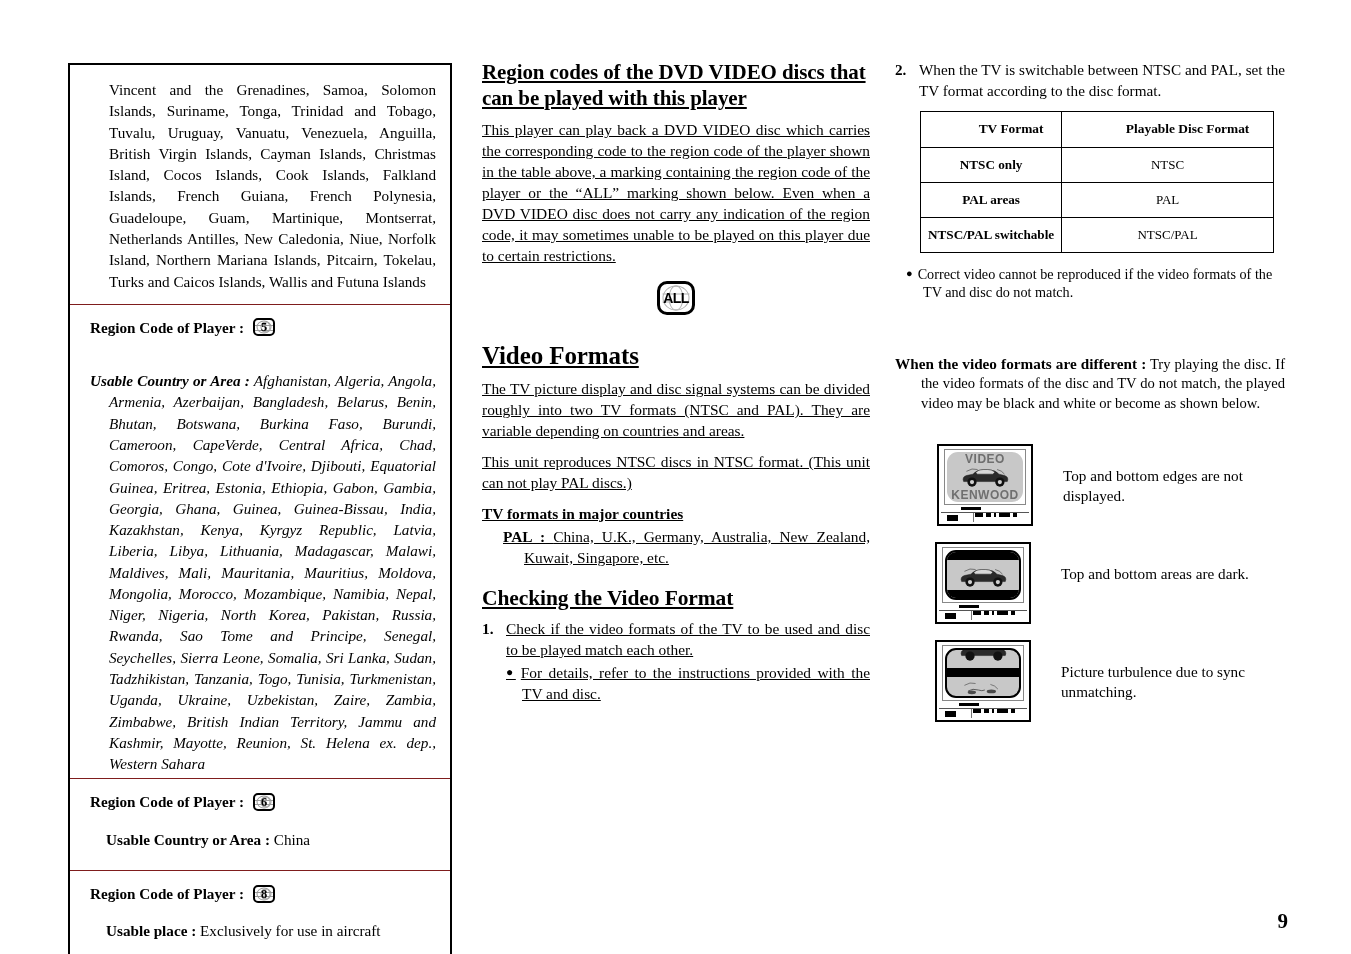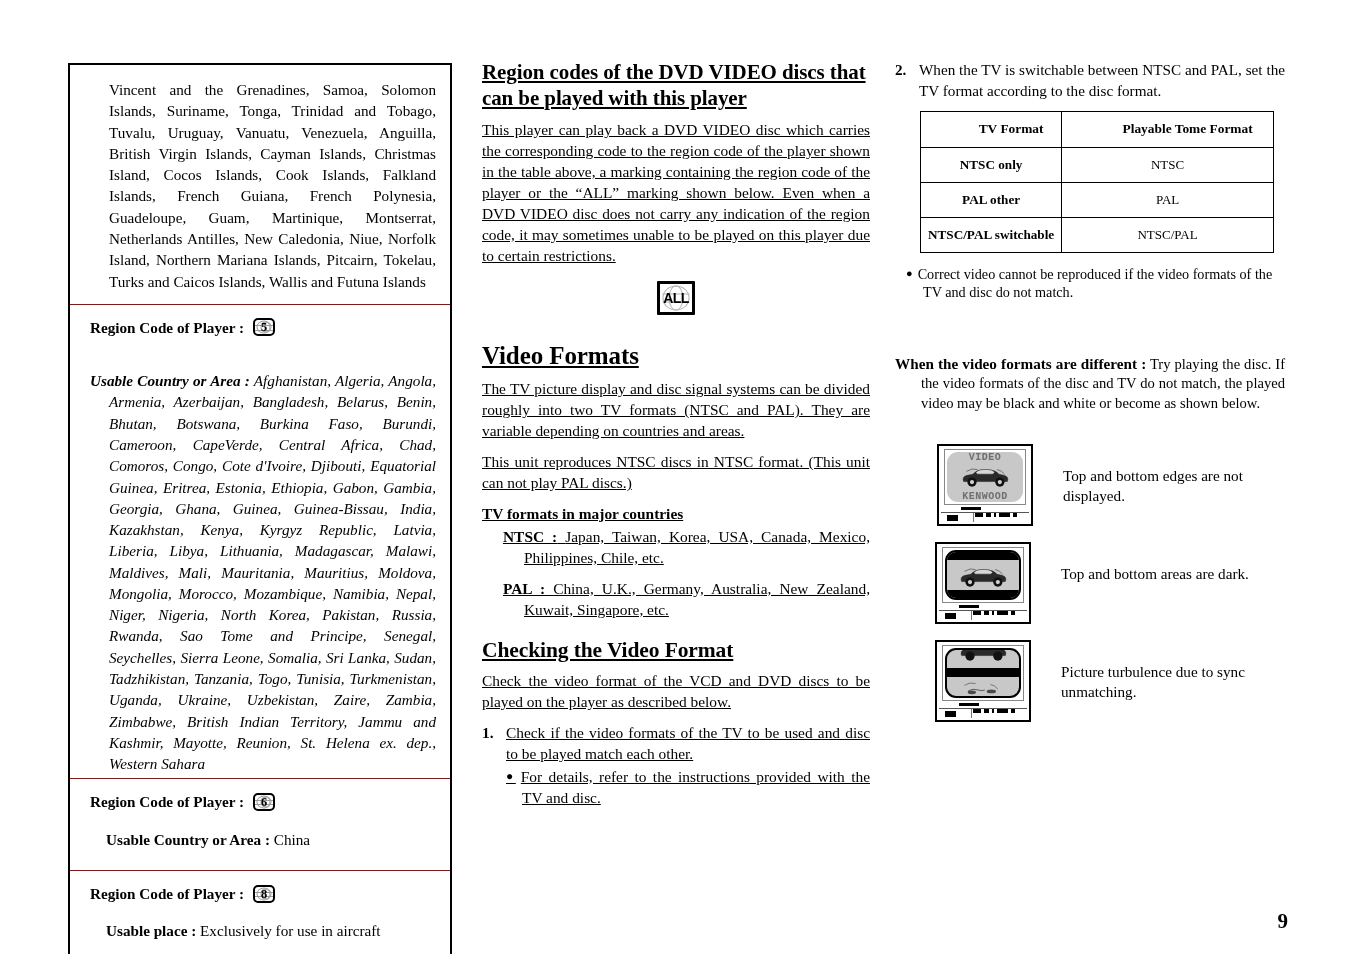--- a/index.html
+++ b/index.html
@@ -160,21 +160,21 @@
   .all-mark-wrap {
     text-align: center;
     margin: 14px 0 4px 0;
   }
   .all-mark {
     display: inline-block;
     position: relative;
     width: 38px;
     height: 34px;
     border: 3.4px solid #000;
-    border-radius: 1px;
+    border-radius: 10px;
     background: #fff;
     box-sizing: border-box;
   }
   .all-mark .globe2 {
     position: absolute;
     left: 50%; top: 50%;
     transform: translate(-50%,-50%);
     width: 27px; height: 25px;
     border-radius: 50%;
     border: 1px solid #b0b0b0;
@@ -306,23 +306,23 @@
     border-radius: 11px;
     background: #c8c8c8;
     overflow: hidden;
     box-sizing: border-box;
   }
   .tvset .screen.framed { border: 2px solid #000; }
   .tvset .scr-txt {
     position: absolute;
     left: 0; right: 0;
     text-align: center;
-    font-family: Liberation Mono, monospace;
+    font-family: Liberation Sans, sans-serif;
     font-weight: bold;
-    font-size: 10px;
+    font-size: 12px;
     color: #6f6f6f;
     letter-spacing: 0.5px;
   }
   .tvset .scr-txt.top { top: 0px; }
   .tvset .scr-txt.bot { bottom: 0px; }
   .tvset .band {
     position: absolute;
     left: 0; right: 0;
     background: #000;
   }
@@ -465,33 +465,28 @@
     </div>
 
     <h2 class="sec-title big">Video Formats</h2>
 
     <p class="body">The TV picture display and disc signal systems can be divided roughly into two TV formats (NTSC and PAL). They are variable depending on countries and areas.</p>
 
     <p class="body">This unit reproduces NTSC discs in NTSC format. (This unit can not play PAL discs.)</p>
 
     <p class="sub-bold">TV formats in major countries</p>
 
-    <p class="fmt-item">
-      <b>NTSC :</b>
-      <span>Japan, Taiwan, Korea, USA, Canada, Mexico, Philippines, Chile, etc.</span>
-    </p>
 
     <p class="fmt-item">
       <b>PAL :</b>
       <span>China, U.K., Germany, Australia, New Zealand, Kuwait, Singapore, etc.</span>
     </p>
 
     <h2 class="sec-title big" style="font-size:21.5px;margin-top:16px;">Checking the Video Format</h2>
 
-    <p class="body">Check the video format of the VCD and DVD discs to be played on the player as described below.</p>
 
     <p class="step">
       <span class="num">1.</span><span>Check if the video formats of the TV to be used and disc to be played match each other.</span>
     </p>
 
     <p class="bullet-item">
       <span class="dot">●</span><span>For details, refer to the instructions provided with the TV and disc.</span>
     </p>
 
   </div>
@@ -503,30 +498,30 @@
     </p>
 
     <table class="tv-table">
       <colgroup>
           <col class="c1">
           <col class="c2">
         </colgroup>
       <thead>
         <tr>
           <th>TV Format</th>
-          <th>Playable Tome Format</th>
+          <th>Playable Disc Format</th>
         </tr>
       </thead>
       <tbody>
         <tr>
           <td class="fmt">NTSC only</td>
           <td class="disc">NTSC</td>
         </tr>
         <tr>
-          <td class="fmt">PAL other</td>
+          <td class="fmt">PAL areas</td>
           <td class="disc">PAL</td>
         </tr>
         <tr>
           <td class="fmt">NTSC/PAL switchable</td>
           <td class="disc">NTSC/PAL</td>
         </tr>
       </tbody>
     </table>
 
     <p class="note-bullet">

